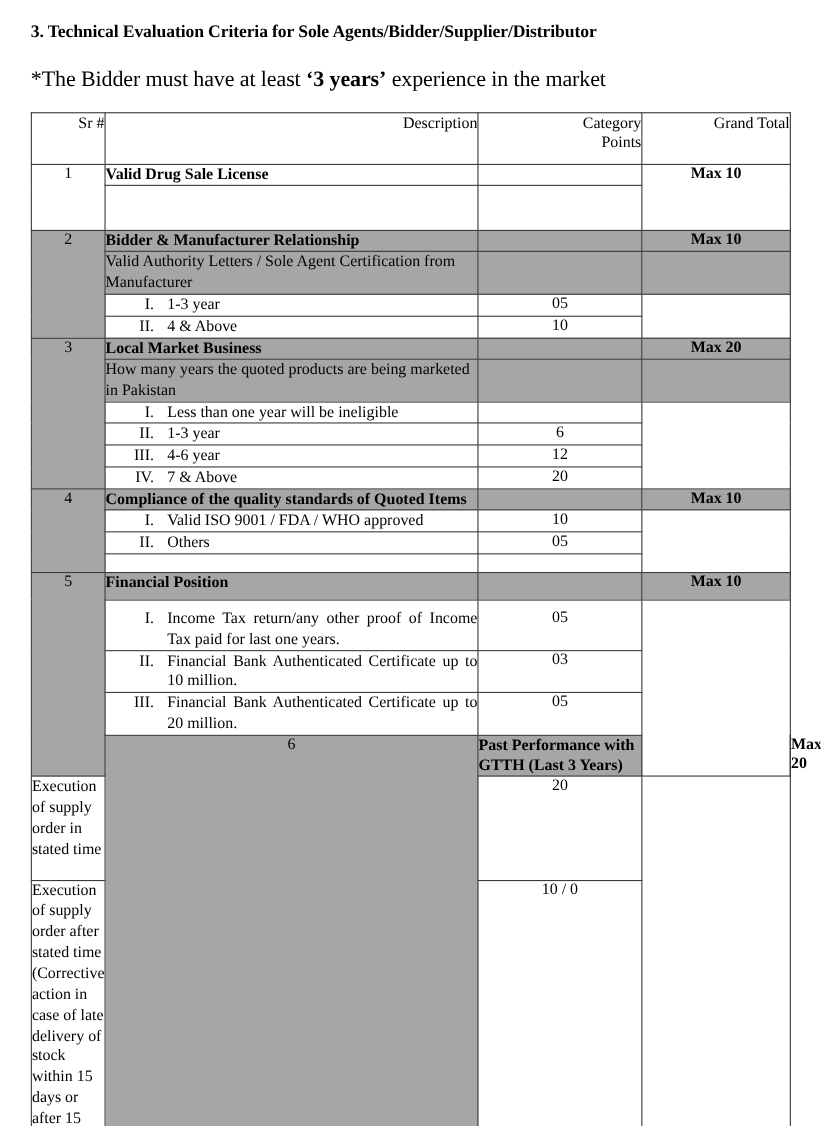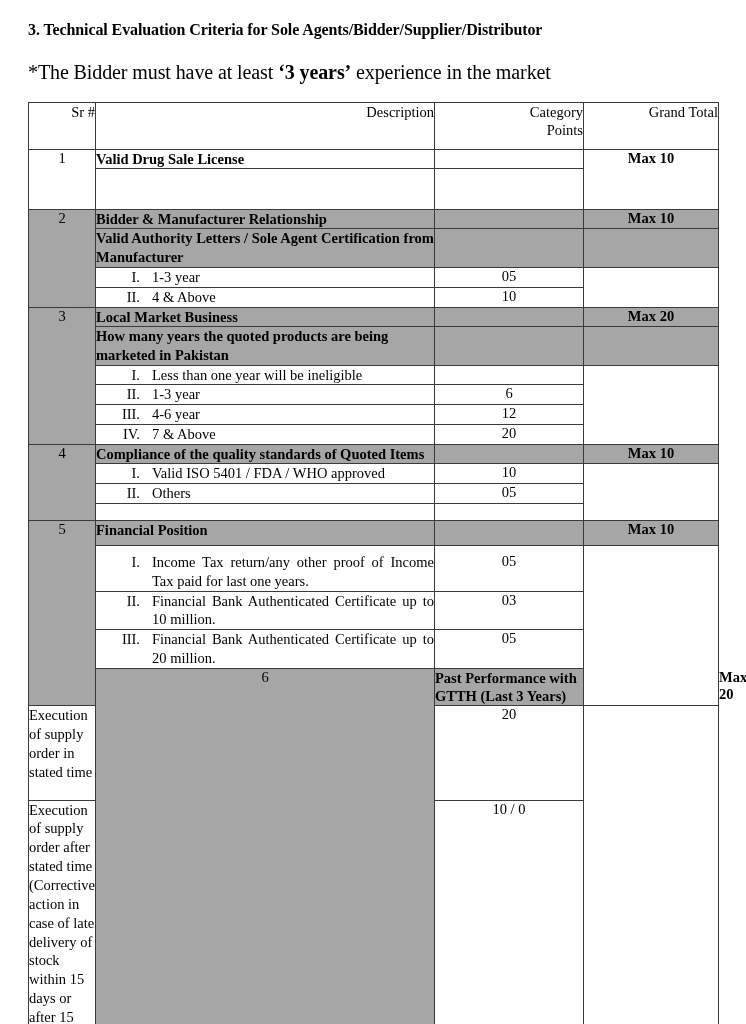--- a/index.html
+++ b/index.html
@@ -82,21 +82,21 @@
     text-align: center;
     padding-top: 6px;
     font-weight: bold;
   }
   .sec-title {
     font-weight: bold;
     padding: 6px 6px 6px 10px;
     line-height: 1.25;
   }
   .sec-sub {
-    font-weight: bold;
+    font-weight: normal;
     padding: 5px 6px 6px 10px;
     line-height: 1.3;
   }
   .pts {
     text-align: center;
     padding-top: 6px;
   }
   .plain {
     padding: 5px 8px 5px 10px;
     line-height: 1.3;
@@ -246,21 +246,21 @@
       <tr>
         <td class="sr shaded" rowspan="4">4</td>
         <td class="sec-title shaded">Compliance of the quality standards of Quoted Items</td>
         <td class="pts shaded"></td>
         <td class="total shaded">Max 10</td>
       </tr>
       <tr>
         <td class="item">
           <div class="item-grid">
             <span class="rn">I.</span>
-            <span class="itxt">Valid ISO 5401 / FDA / WHO approved</span>
+            <span class="itxt">Valid ISO 9001 / FDA / WHO approved</span>
           </div>
         </td>
         <td class="pts">10</td>
         <td class="total" rowspan="3"></td>
       </tr>
       <tr>
         <td class="item">
           <div class="item-grid">
             <span class="rn">II.</span>
             <span class="itxt">Others</span>

